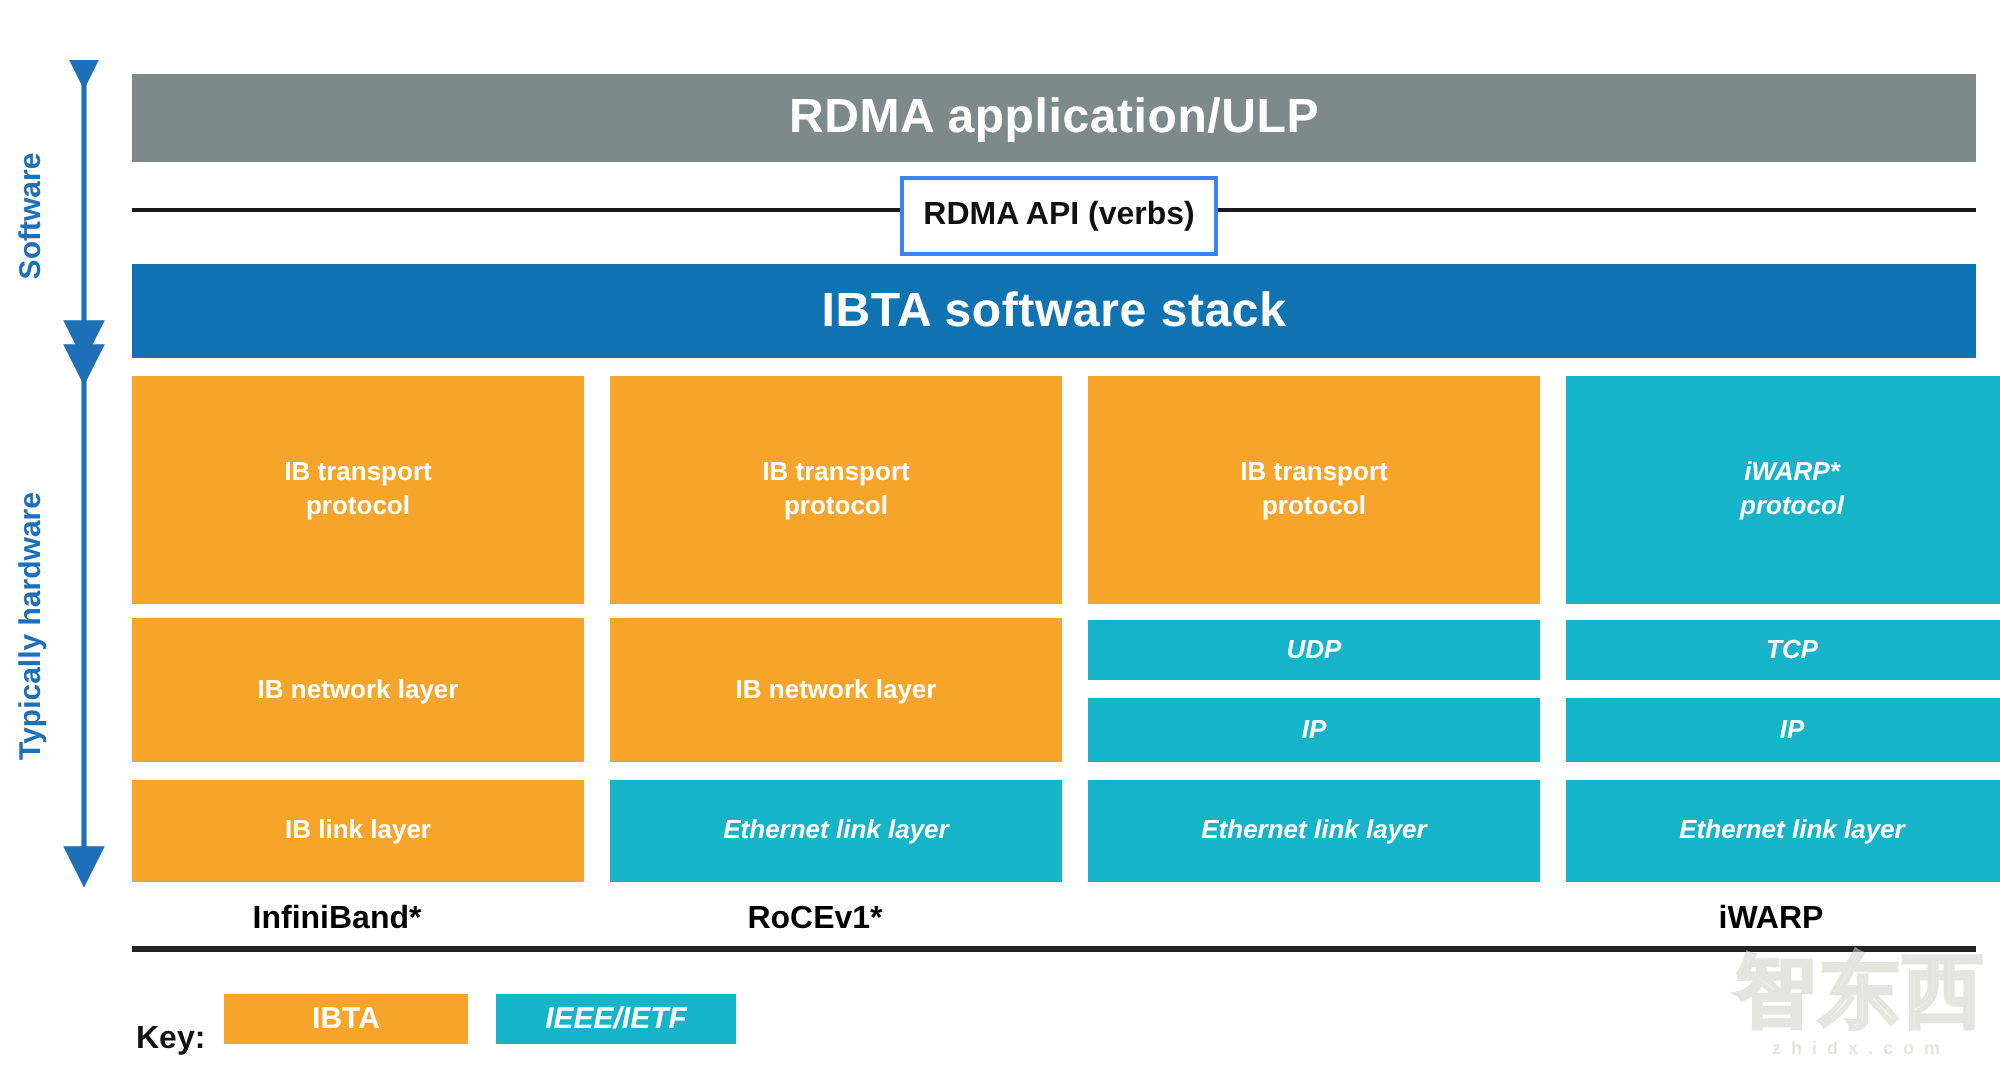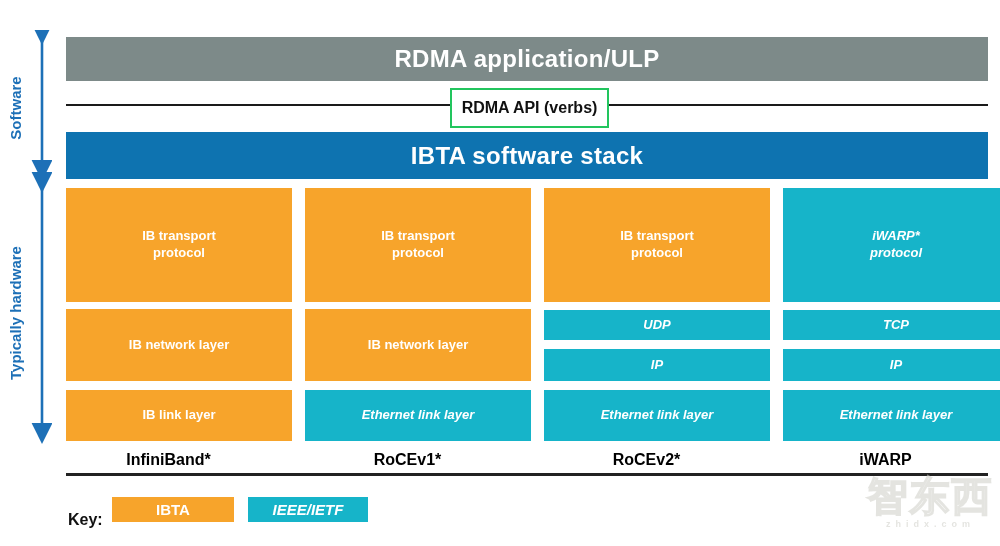--- a/index.html
+++ b/index.html
@@ -8,21 +8,21 @@
   .canvas{position:relative;width:1000px;height:546px;background:#fff;}
 
   
   .bar{position:absolute;left:66px;width:922px;display:flex;align-items:center;justify-content:center;
        color:#fff;font-weight:bold;font-size:24px;letter-spacing:.3px;}
   .bar.app{top:37px;height:44px;background:var(--gray);}
   .bar.stack{top:132px;height:47px;background:var(--blue);}
 
   .api-line{position:absolute;left:66px;top:104px;width:922px;height:2px;background:#1a1a1a;}
   .api-box{position:absolute;left:450px;top:88px;width:155px;height:36px;background:#fff;
-           border:2px solid #22c55e;display:flex;align-items:center;justify-content:center;
+           border:2px solid #3b82f6;display:flex;align-items:center;justify-content:center;
            color:#111;font-weight:bold;font-size:16px;z-index:2;}
 
   
   .rail-svg{position:absolute;left:28px;top:30px;}
   .v-label{position:absolute;left:-64px;width:160px;height:20px;line-height:20px;text-align:center;
            transform:rotate(-90deg);color:var(--accent_blue);font-weight:bold;font-size:15px;white-space:nowrap;}
   .v-label.software{top:98px;}
   .v-label.hardware{top:303px;}
 
   
@@ -84,21 +84,20 @@
 
   <div class="pbox transport orange col2">IB transport<br>protocol</div>
   <div class="pbox mid orange col2">IB network layer</div>
   <div class="pbox link cyan col2">Ethernet link layer</div>
   <div class="footer col2">RoCEv1*</div>
 
   <div class="pbox transport orange col3">IB transport<br>protocol</div>
   <div class="pbox upper cyan col3">UDP</div>
   <div class="pbox lower cyan col3">IP</div>
   <div class="pbox link cyan col3">Ethernet link layer</div>
-  <div class="footer col3">RoCEv2*</div>
 
   <div class="pbox transport cyan col4">iWARP*<br>protocol</div>
   <div class="pbox upper cyan col4">TCP</div>
   <div class="pbox lower cyan col4">IP</div>
   <div class="pbox link cyan col4">Ethernet link layer</div>
   <div class="footer col4">iWARP</div>
 
   <div class="divider"></div>
 
   <div class="key-label">Key:</div>

